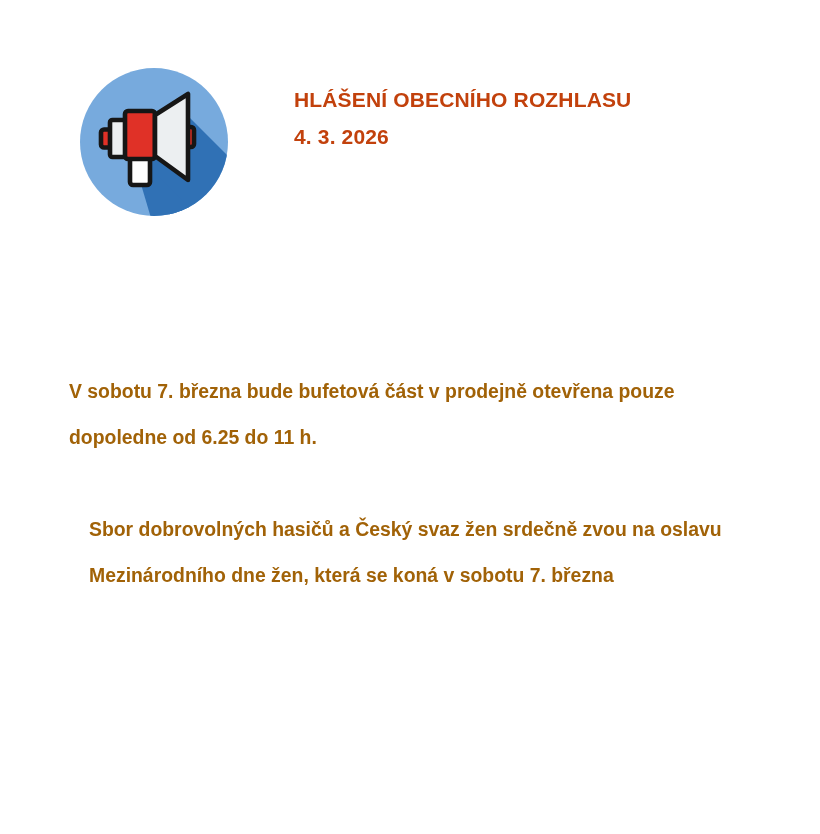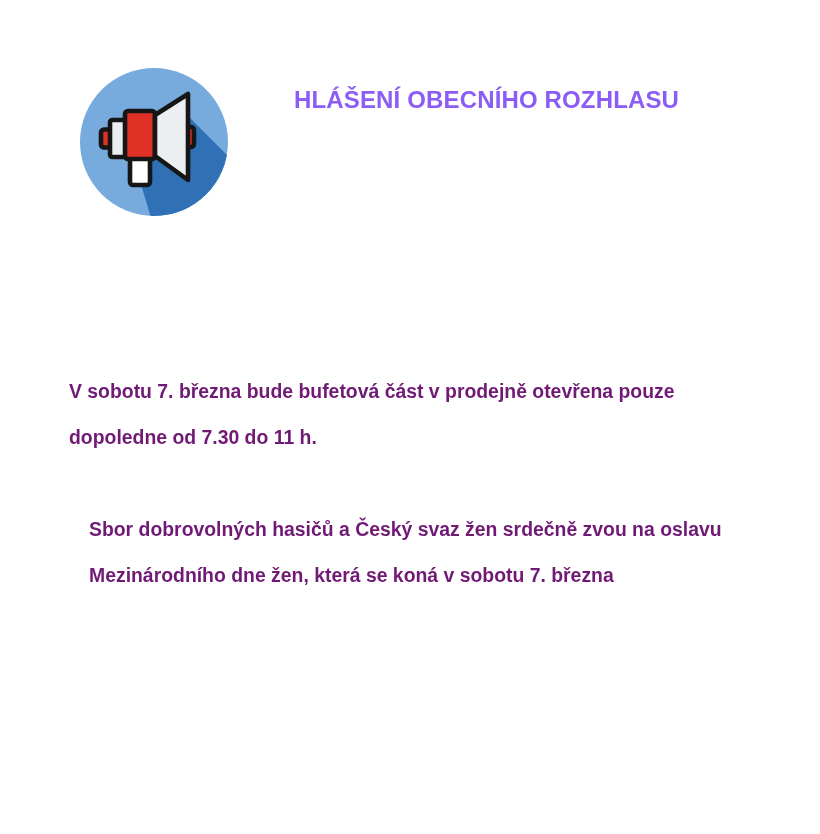--- a/index.html
+++ b/index.html
@@ -48,23 +48,23 @@
 
   .header-text {
     position: absolute;
     left: 294px;
     top: 84px;
     width: 460px;
   }
 
   .header-title,
   .header-date {
-    color: #8b5cf6;
+    color: #c2410c;
     font-weight: bold;
-    font-size: 24px;
+    font-size: 21px;
     line-height: 32px;
     letter-spacing: 0.15px;
     white-space: nowrap;
     font-family: "Liberation Sans", "DejaVu Sans", sans-serif;
   }
 
   .header-date {
     margin-top: 5px;
   }
 
@@ -79,21 +79,21 @@
   .para {
     margin: 0;
   }
 
   .para + .para {
     margin-top: 46px;
     margin-left: 20px;
   }
 
   .line {
-    color: #701a75;
+    color: #a16207;
     font-weight: bold;
     font-size: 19.4px;
     line-height: 46px;
     white-space: nowrap;
     font-family: "Liberation Sans", "DejaVu Sans", sans-serif;
   }
 </style>
 </head>
 <body>
 
@@ -128,29 +128,30 @@
 
           <rect x="103" y="59" width="11" height="20" rx="3" fill="#e03127"></rect>
 
           <path d="M75 47 L108 26 L108 112 L75 88 Z" fill="#eceff1"></path>
         </g>
       </svg>
     </div>
 
     <div class="header-text">
       <div class="header-title">HLÁŠENÍ OBECNÍHO ROZHLASU</div>
+      <div class="header-date">4. 3. 2026</div>
     </div>
 
   </div>
 
   <div class="body-text">
 
     <div class="para">
       <div class="line">V sobotu 7. března bude bufetová část v prodejně otevřena pouze</div>
-      <div class="line">dopoledne od 7.30 do 11 h.</div>
+      <div class="line">dopoledne od 6.25 do 11 h.</div>
     </div>
 
     <div class="para">
       <div class="line">Sbor dobrovolných hasičů a Český svaz žen srdečně zvou na oslavu</div>
       <div class="line">Mezinárodního dne žen, která se koná v sobotu 7. března</div>
     </div>
 
   </div>
 
 </div>

